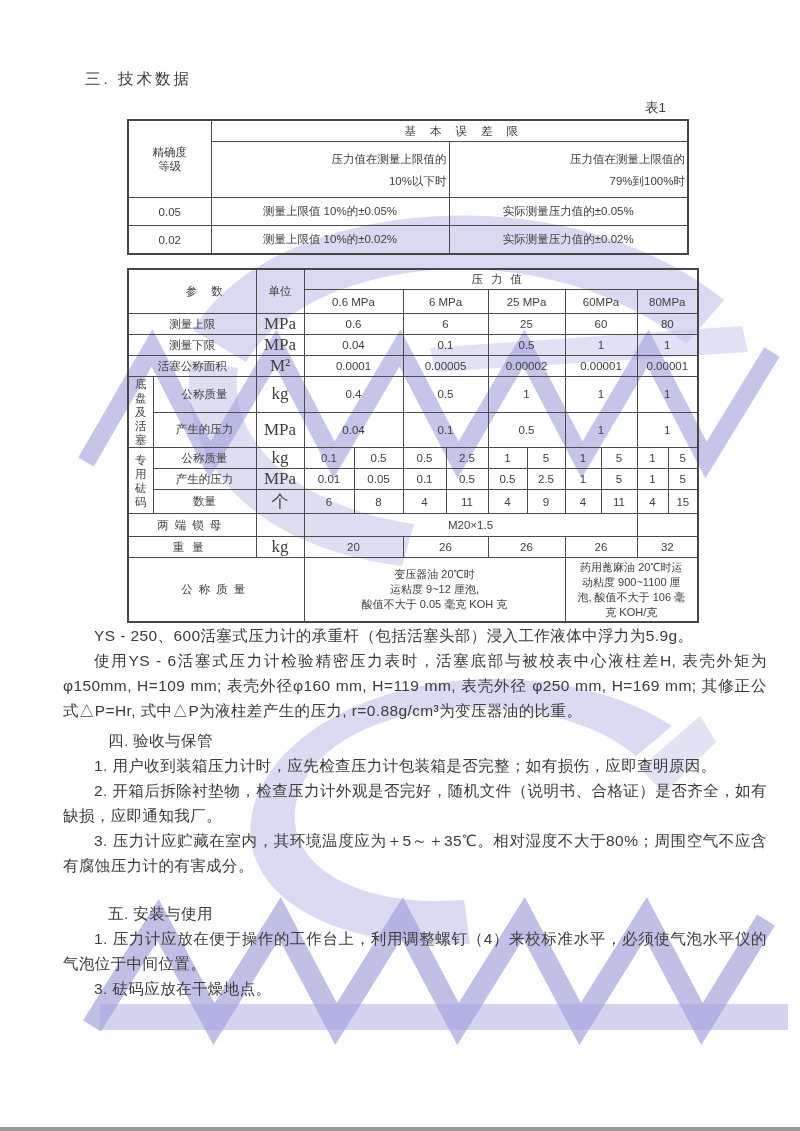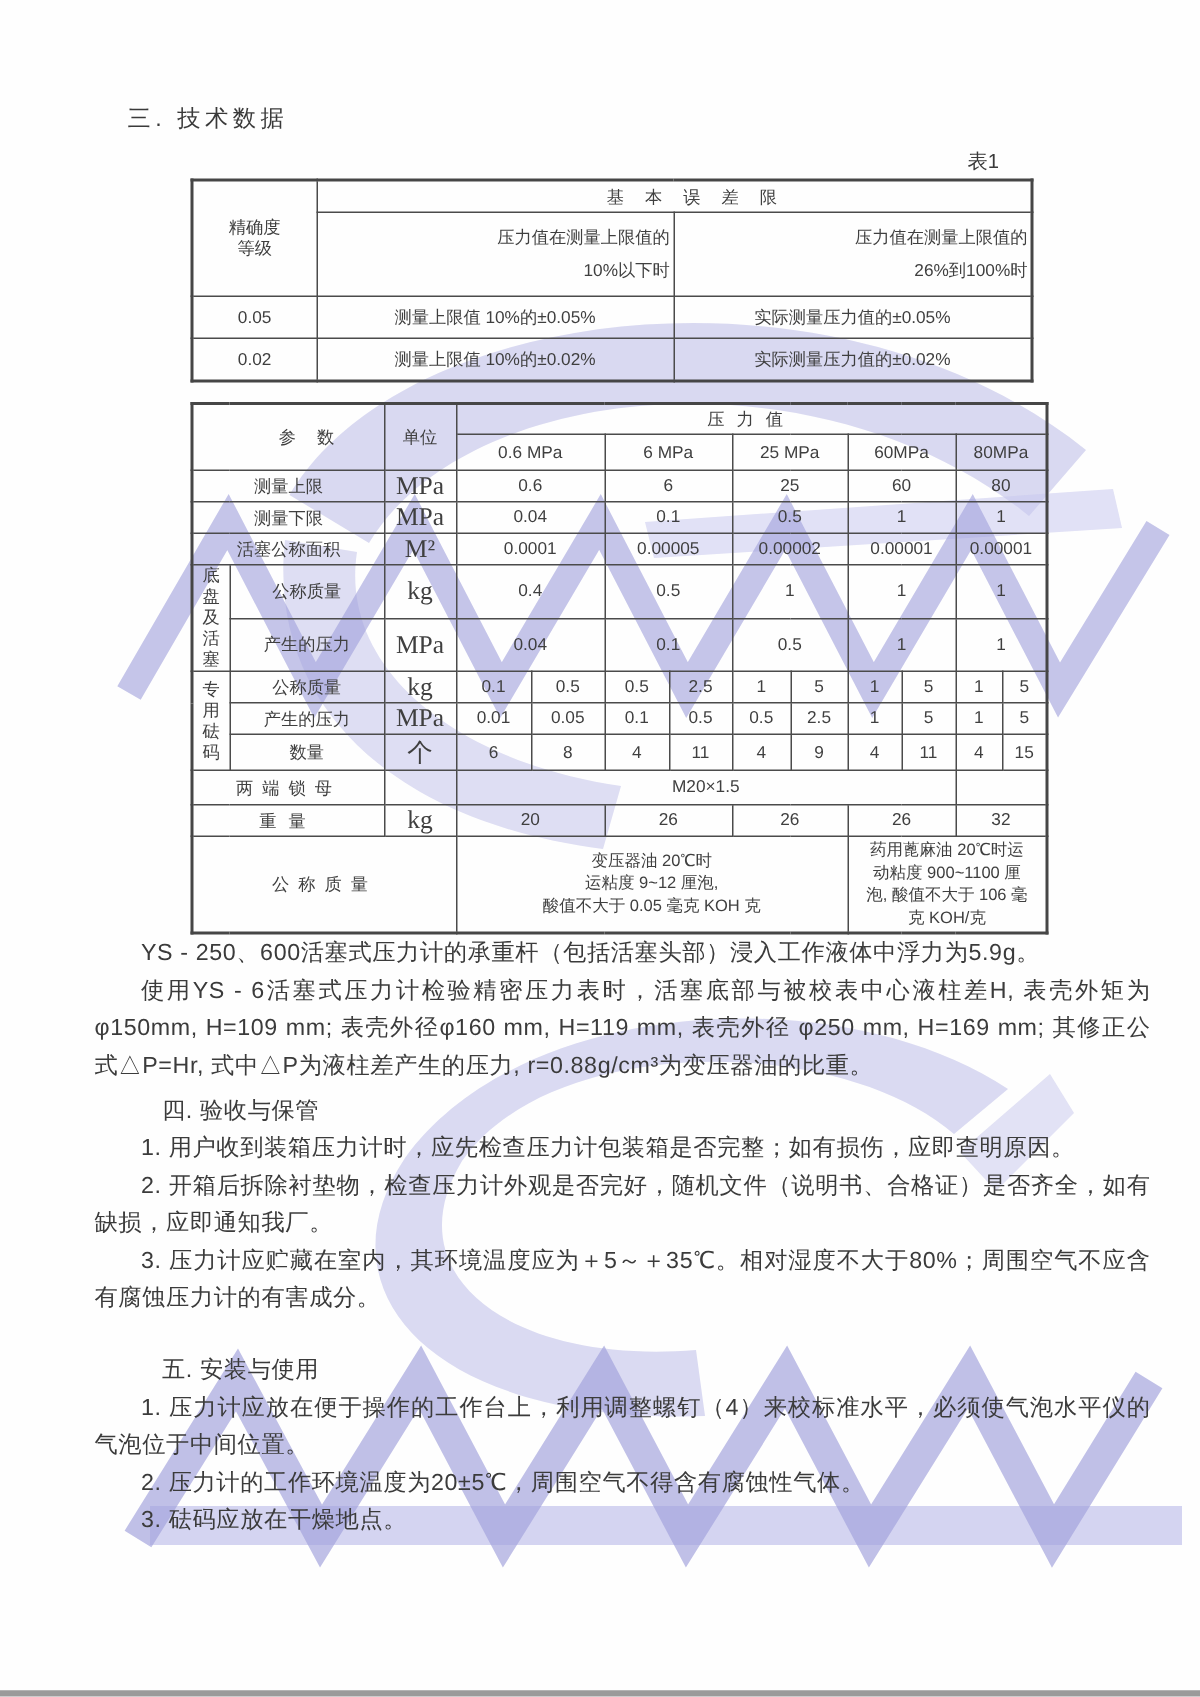--- a/index.html
+++ b/index.html
@@ -103,21 +103,21 @@
           </td>
           <td colspan="2" class="ls14">基本误差限</td>
         </tr>
         <tr class="r-sub">
           <td>
             <div>压力值在测量上限值的</div>
             <div>10%以下时</div>
           </td>
           <td>
             <div>压力值在测量上限值的</div>
-            <div>26%到100%时</div>
+            <div>79%到100%时</div>
           </td>
         </tr>
         <tr class="r-data">
           <td>0.05</td>
           <td>测量上限值 10%的±0.05%</td>
           <td>实际测量压力值的±0.05%</td>
         </tr>
         <tr class="r-data">
           <td>0.02</td>
           <td>测量上限值 10%的±0.02%</td>
@@ -290,18 +290,17 @@
       <p>YS - 250、600活塞式压力计的承重杆（包括活塞头部）浸入工作液体中浮力为5.9g。</p>
       <p>使用YS - 6活塞式压力计检验精密压力表时，活塞底部与被校表中心液柱差H, 表壳外矩为φ150mm, H=109 mm; 表壳外径φ160 mm, H=119 mm, 表壳外径 φ250 mm, H=169 mm; 其修正公式△P=Hr, 式中△P为液柱差产生的压力, r=0.88g/cm³为变压器油的比重。</p>
 
       <p class="sec-head s4">四. 验收与保管</p>
       <p class="item">1. 用户收到装箱压力计时，应先检查压力计包装箱是否完整；如有损伤，应即查明原因。</p>
       <p class="item">2. 开箱后拆除衬垫物，检查压力计外观是否完好，随机文件（说明书、合格证）是否齐全，如有缺损，应即通知我厂。</p>
       <p class="item">3. 压力计应贮藏在室内，其环境温度应为＋5～＋35℃。相对湿度不大于80%；周围空气不应含有腐蚀压力计的有害成分。</p>
 
       <p class="sec-head s5">五. 安装与使用</p>
       <p class="item">1. 压力计应放在便于操作的工作台上，利用调整螺钉（4）来校标准水平，必须使气泡水平仪的气泡位于中间位置。</p>
-      <p class="item">2. 压力计的工作环境温度为20±5℃，周围空气不得含有腐蚀性气体。</p>
       <p class="item">3. 砝码应放在干燥地点。</p>
     </div>
 
   </div>
 </div>
 
 </body></html>

